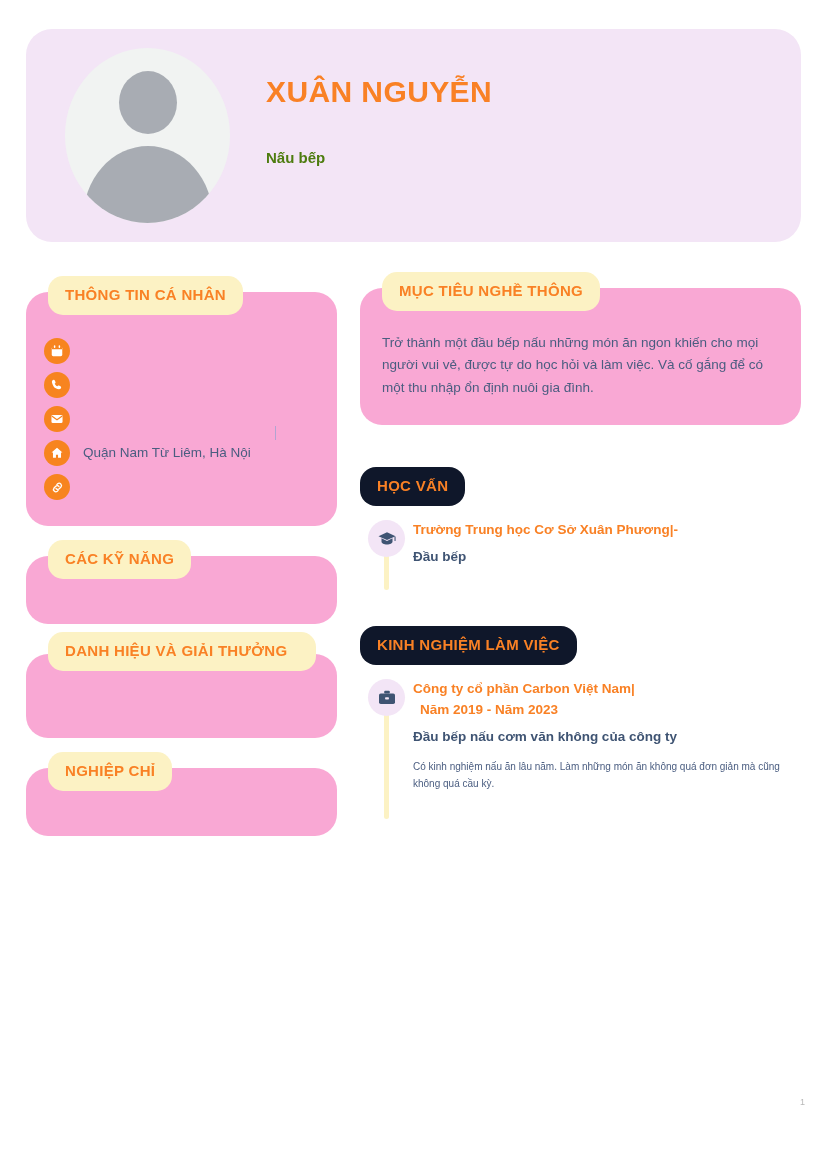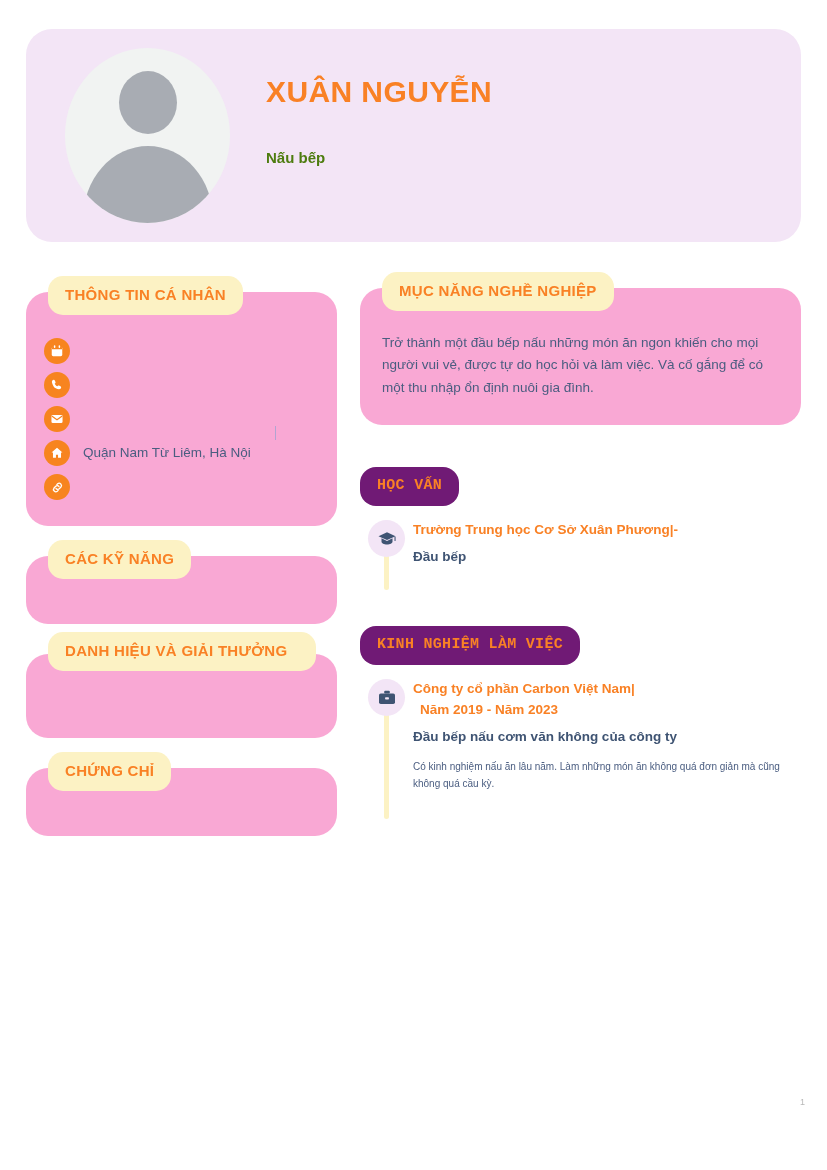--- a/index.html
+++ b/index.html
@@ -118,21 +118,21 @@
     border-radius: 16px;
     padding: 9px 17px 10px 17px;
     color: #f98125;
     font-size: 15px;
     font-weight: bold;
     letter-spacing: 0.3px;
     line-height: 1.35;
   }
 
   .badge-yellow { background: #fcf2c4; }
-  .badge-purple { background: #701a75; font-family: Liberation Mono, monospace; }
+  .badge-purple { background: #0f172a; }
 
   .badge-float {
     position: absolute;
     left: 22px;
     top: -16px;
     z-index: 3;
     border-radius: 15px;
   }
 
   
@@ -366,30 +366,30 @@
       <div class="badge badge-yellow badge-float">CÁC KỸ NĂNG</div>
       <div class="panel empty-panel"></div>
     </div>
 
     <div class="empty-panel-wrap" style="margin-top:30px">
       <div class="badge badge-yellow badge-float" style="width:268px;top:-22px">DANH HIỆU VÀ GIẢI THƯỞNG</div>
       <div class="panel empty-panel tall"></div>
     </div>
 
     <div class="empty-panel-wrap" style="margin-top:30px">
-      <div class="badge badge-yellow badge-float">CHỨNG CHỈ</div>
+      <div class="badge badge-yellow badge-float">NGHIỆP CHỈ</div>
       <div class="panel empty-panel"></div>
     </div>
 
   </div>
 
   <div class="right-col">
 
     <div class="empty-panel-wrap">
-      <div class="badge badge-yellow badge-float">MỤC NĂNG NGHỀ NGHIỆP</div>
+      <div class="badge badge-yellow badge-float">MỤC TIÊU NGHỀ THÔNG</div>
       <div class="panel objective-panel">
         <div class="objective-text">Trở thành một đầu bếp nấu những món ăn ngon khiến cho mọi người vui vẻ, được tự do học hỏi và làm việc. Và cố gắng để có một thu nhập ổn định nuôi gia đình.</div>
       </div>
     </div>
 
     <div class="section-block">
       <div class="section-head">
         <span class="badge badge-purple">HỌC VẤN</span>
       </div>
       <div class="entry">

